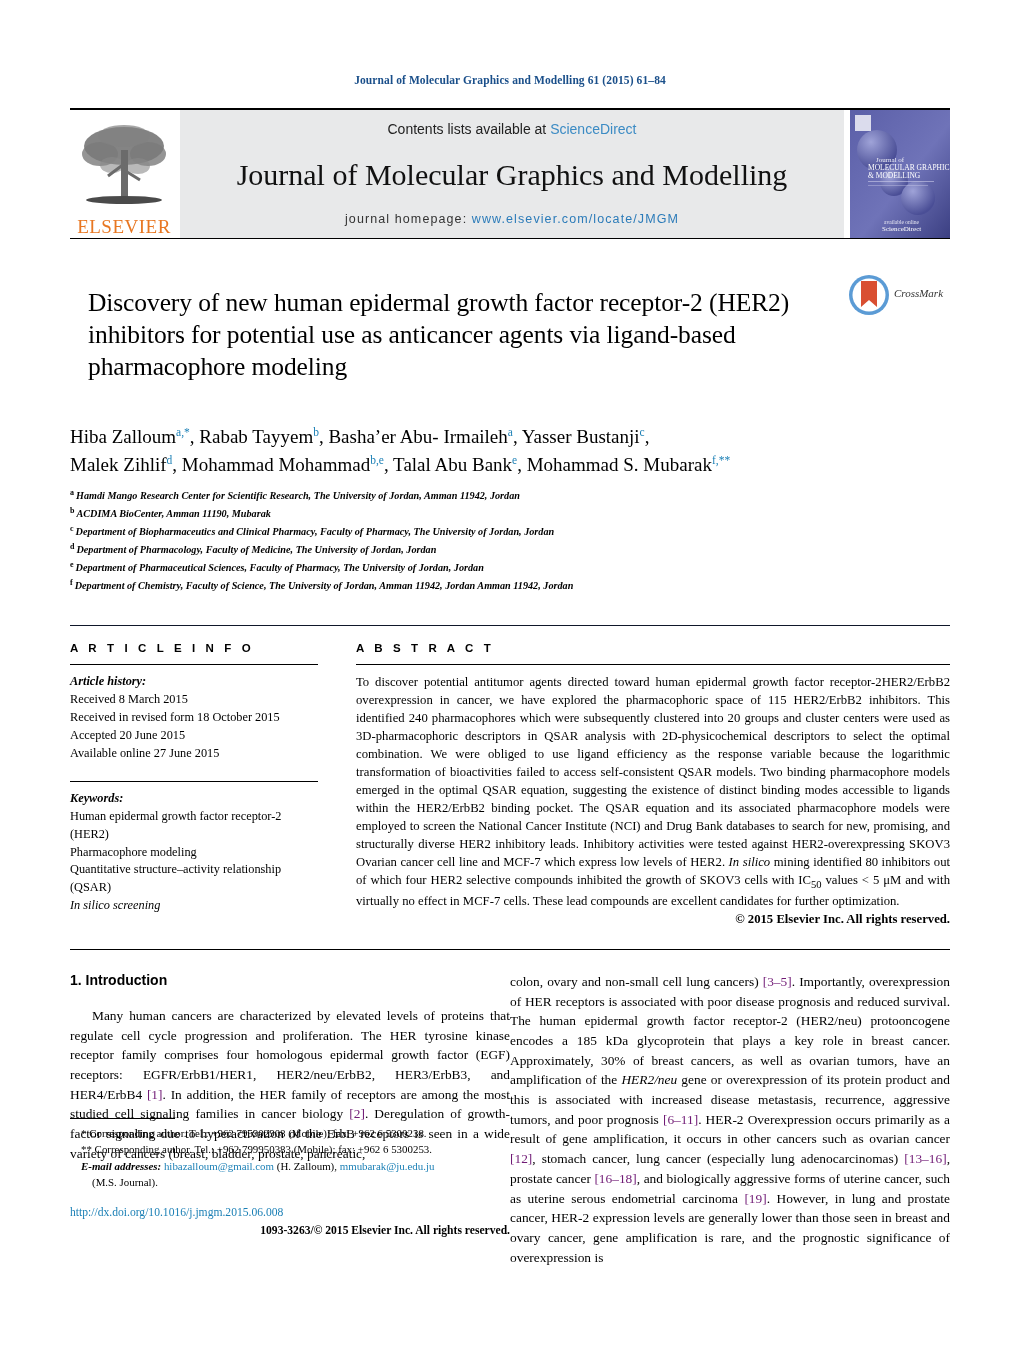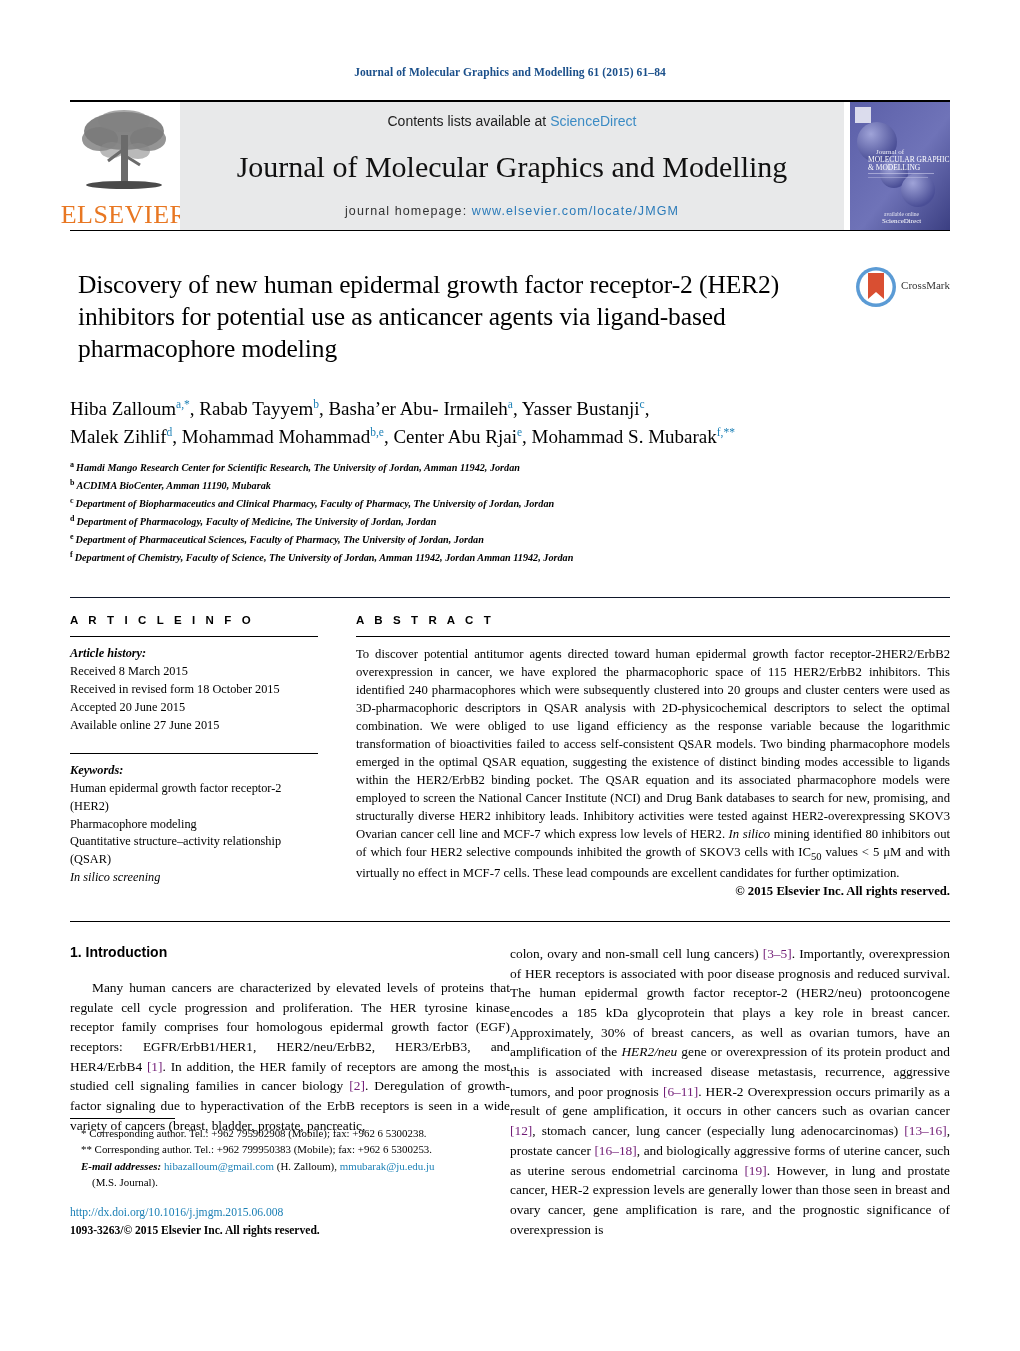--- a/index.html
+++ b/index.html
@@ -13,21 +13,21 @@
     font-family: "Liberation Serif", "DejaVu Serif", serif;
     color: #000000;
     position: relative;
     overflow: hidden;
   }
   .page {
     width: 1020px;
     height: 1273px;
     position: relative;
     box-sizing: border-box;
-    padding: 0 70px;
+    padding: 8px 70px;
   }
   
   .running-head {
     text-align: center;
     color: #1a4f8a;
     font-size: 11.5px;
     font-weight: bold;
     padding-top: 66px;
     letter-spacing: 0.1px;
   }
@@ -45,21 +45,21 @@
     display: flex;
     flex-direction: column;
     align-items: center;
     justify-content: flex-end;
     padding-bottom: 2px;
   }
   .tree-svg { display:block; }
   .elsevier-word {
     font-family: "Liberation Serif", serif;
     color: #E87722;
-    font-size: 26px;
+    font-size: 19px;
     letter-spacing: 0.5px;
     line-height: 1;
     margin-top: 1px;
   }
   .masthead-center {
     flex: 1 1 auto;
     background: #e8e9ea;
     display: flex;
     flex-direction: column;
     align-items: center;
@@ -100,30 +100,31 @@
   .title-block {
     margin-top: 30px;
     display: flex;
   }
   .title-main { flex: 1 1 auto; }
   h1.paper-title {
     font-family: "Liberation Serif", serif;
     font-weight: normal;
     font-size: 25.5px;
     line-height: 1.26;
-    margin: 8px;
+    margin: 18px;
     letter-spacing: -0.1px;
   }
   .crossmark {
     flex: 0 0 110px;
     width: 110px;
     display: flex;
     align-items: flex-start;
-    justify-content: flex-end;
+    justify-content: center;
     padding-top: 4px;
+    font-style: italic;
   }
   .crossmark-label {
     font-family: "Liberation Serif", serif;
     font-size: 11px;
     color: #333;
     margin-left: 3px;
     margin-top: 14px;
   }
   .authors {
     margin-top: 22px;
@@ -228,21 +229,21 @@
   }
   .fn-line .ital { font-style: italic; font-weight: bold; }
   .link { color: #1a7fb5; }
   .doi-block {
     position: absolute;
     left: 70px;
     bottom: 34px;
     width: 440px;
   }
   .doi-line { font-size: 11.6px; color: #1a7fb5; line-height: 1.5; }
-  .issn-line { font-size: 11.6px; font-weight: bold; line-height: 1.5; }
+  .issn-line { font-size: 11.6px; font-weight: bold; line-height: 1.5; text-align: right; }
 </style>
 </head>
 <body>
 
 <div class="page">
 
   <div class="running-head">Journal of Molecular Graphics and Modelling 61 (2015) 61–84</div>
 
   <div class="masthead">
 
@@ -322,21 +323,21 @@
   <div class="authors">
     <div>
       <span><span>Hiba Zalloum</span><sup>a,*</sup></span>,
       <span><span>Rabab Tayyem</span><sup>b</sup></span>,
       <span><span>Basha’er Abu- Irmaileh</span><sup>a</sup></span>,
       <span><span>Yasser Bustanji</span><sup>c</sup></span>,
     </div>
     <div>
       <span><span>Malek Zihlif</span><sup>d</sup></span>,
       <span><span>Mohammad Mohammad</span><sup>b,e</sup></span>,
-      <span><span>Center Abu Rjai</span><sup>e</sup></span>,
+      <span><span>Talal Abu Bank</span><sup>e</sup></span>,
       <span><span>Mohammad S. Mubarak</span><sup>f,**</sup></span>
     </div>
   </div>
 
   <div class="affiliations">
     <div><sup>a</sup><span>Hamdi Mango Research Center for Scientific Research, The University of Jordan, Amman 11942, Jordan</span></div>
     <div><sup>b</sup><span>ACDIMA BioCenter, Amman 11190, Mubarak</span></div>
     <div><sup>c</sup><span>Department of Biopharmaceutics and Clinical Pharmacy, Faculty of Pharmacy, The University of Jordan, Jordan</span></div>
     <div><sup>d</sup><span>Department of Pharmacology, Faculty of Medicine, The University of Jordan, Jordan</span></div>
     <div><sup>e</sup><span>Department of Pharmaceutical Sciences, Faculty of Pharmacy, The University of Jordan, Jordan</span></div>

